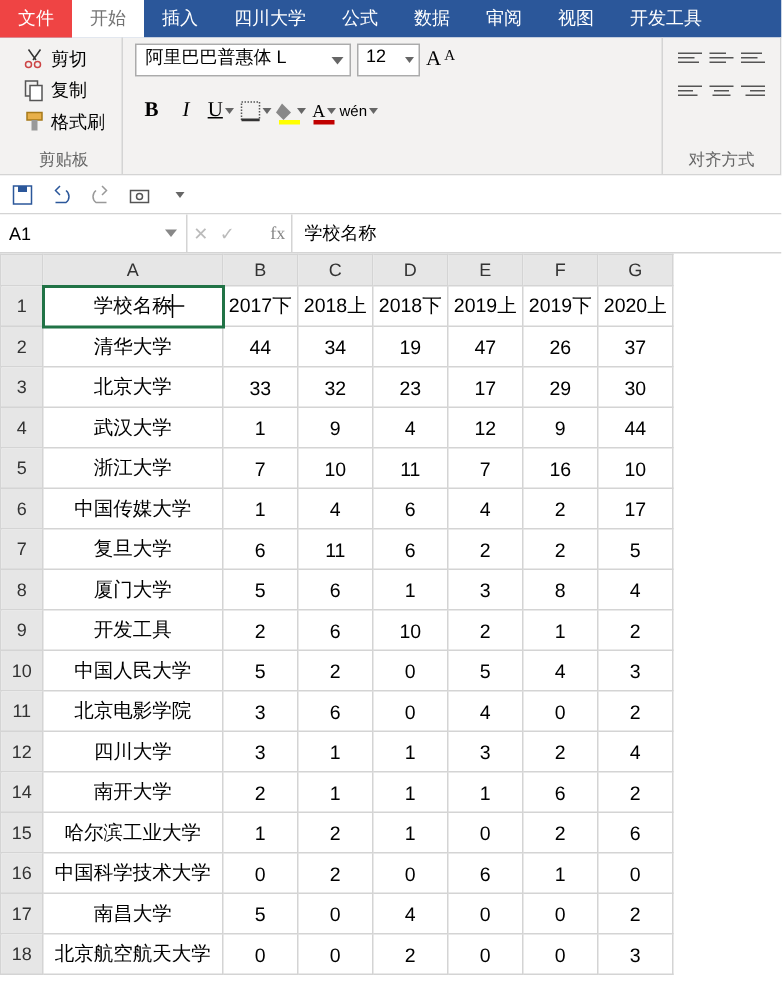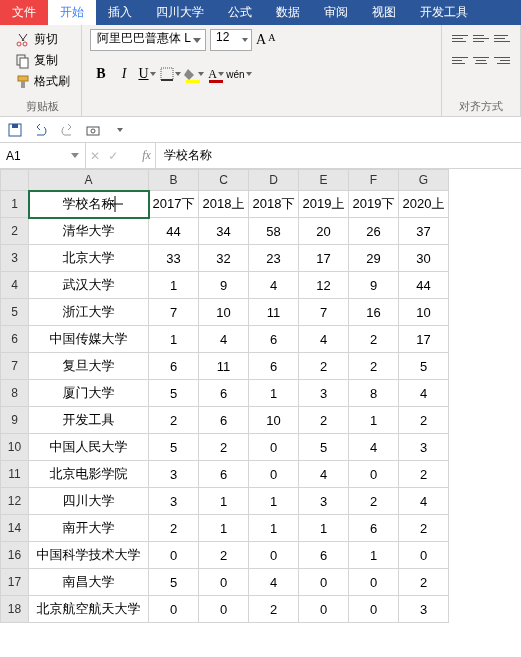--- a/index.html
+++ b/index.html
@@ -1,56 +1,56 @@
 <!DOCTYPE html>
 <html><head>
 <meta charset="utf-8">
 <style>
 *{box-sizing:border-box;margin:0;padding:0;font-family:"Microsoft YaHei",Arial,sans-serif;font-size:12px;user-select:none}
 body{background:#fff;width:521px;height:657px;overflow:hidden;position:relative}
 .ribbon-tabs{display:flex;background:#2b579a;color:#fff;height:25px;align-items:stretch}
 .ribbon-tab{padding:0 12px;display:flex;align-items:center;cursor:pointer}
 .ribbon-tab.file{background:#ef4444}
-.ribbon-tab.active{background:#fff;color:#3b82f6}
+.ribbon-tab.active{background:#fff;color:#737373}
 .ribbon{background:#f3f2f1;border-bottom:1px solid #d4d4d4;height:92px;display:flex;align-items:stretch;padding-left:4px}
 .group{display:flex;flex-direction:column;justify-content:space-between;border-right:1px solid #d4d4d4;padding:4px 8px 2px}
 .group-body{flex:1;display:flex;align-items:flex-start;gap:6px}
 .group-label{text-align:center;color:#666;font-size:11px;padding-top:2px}
 .paste-col{display:flex;flex-direction:column;align-items:center;gap:2px}
 .paste-icon{width:28px;height:32px;position:relative}
 .paste-icon::before{content:'';position:absolute;left:2px;top:4px;width:24px;height:28px;background:#fff;border:1px solid #888;border-radius:2px}
 .paste-icon::after{content:'';position:absolute;left:7px;top:0;width:14px;height:8px;background:#c19c5a;border:1px solid #8a6a2c;border-radius:2px}
-.mini-btn{display:flex;align-items:flex-end;gap:3px;padding:2px 3px;white-space:nowrap;font-size:11px}
+.mini-btn{display:flex;align-items:flex-start;gap:3px;padding:2px 3px;white-space:nowrap;font-size:11px}
 .mini-icon{width:16px;height:16px;display:inline-flex;align-items:center;justify-content:center}
 .cut svg,.copy svg,.format svg{width:16px;height:16px}
 .font-row{display:flex;gap:4px;align-items:center;margin-bottom:6px}
-.font-select{border:1px solid #ababab;background:#fff;height:22px;padding:0 18px 0 6px;position:relative;width:116px;white-space:nowrap;overflow:hidden}
+.font-select{border:1px solid #ababab;background:#fff;height:22px;padding:0 18px 0 6px;position:relative;width:144px;white-space:nowrap;overflow:hidden}
 .font-select::after{content:'';position:absolute;right:4px;top:8px;border-left:4px solid transparent;border-right:4px solid transparent;border-top:5px solid #666}
 .size-select{border:1px solid #ababab;background:#fff;height:22px;width:42px;padding:0 14px 0 5px;position:relative;text-align:left}
 .size-select::after{content:'';position:absolute;right:3px;top:8px;border-left:3px solid transparent;border-right:3px solid transparent;border-top:4px solid #666}
 .aa{display:flex;gap:2px}
 .aa span{font-family:serif}
 .fmt-row{display:flex;gap:1px;align-items:center}
 .fmt-btn{width:22px;height:22px;display:flex;align-items:center;justify-content:center;position:relative}
 .fmt-btn b{font-family:'Times New Roman',serif;font-size:14px;font-weight:bold}
 .fmt-btn i{font-family:'Times New Roman',serif;font-size:14px;font-style:italic}
 .fmt-btn .u{font-family:'Times New Roman',serif;font-size:14px;text-decoration:underline}
 .dd::after{content:'';margin-left:1px;border-left:3px solid transparent;border-right:3px solid transparent;border-top:4px solid #666}
 .color-bar{position:absolute;bottom:2px;left:4px;right:4px;height:3px}
 .align-group .group-body{flex-direction:column;gap:4px}
 .align-row{display:flex;gap:1px}
 .al{width:20px;height:18px;display:flex;flex-direction:column;justify-content:center;gap:2px;padding:2px}
 .al span{height:1px;background:#555}
 .qat{height:26px;background:#fff;border-bottom:1px solid #d4d4d4;display:flex;align-items:center;padding-left:6px;gap:8px}
 .qat-btn{width:18px;height:18px;display:flex;align-items:center;justify-content:center;color:#555}
 .cell-ref{height:26px;display:flex;align-items:center;border-bottom:1px solid #d4d4d4;background:#fff}
-.name-box{width:86px;height:100%;border-right:1px solid #d4d4d4;padding-left:6px;display:flex;align-items:center;position:relative}
+.name-box{width:125px;height:100%;border-right:1px solid #d4d4d4;padding-left:6px;display:flex;align-items:center;position:relative}
 .name-box::after{content:'';position:absolute;right:6px;top:10px;border-left:4px solid transparent;border-right:4px solid transparent;border-top:5px solid #888}
 .fx-sep{width:70px;display:flex;align-items:center;justify-content:space-around;color:#bbb;border-right:1px solid #d4d4d4;height:100%}
-.fx{font-style:italic;color:#888;font-family:serif;margin-left:16px}
+.fx{color:#888;font-family:serif;margin-left:16px}
 .formula-bar{flex:1;padding-left:8px;display:flex;align-items:center}
 .sheet{overflow:auto;position:relative}
 .grid{border-collapse:collapse;table-layout:fixed}
 .grid th,.grid td{border:1px solid #d4d4d4;height:27px;text-align:center;background:#fff;font-weight:normal;font-size:13px;overflow:hidden;white-space:nowrap}
 .grid thead th{background:#e6e6e6;height:21px;font-size:12px;color:#333}
 .grid .rh{background:#e6e6e6;width:28px;font-size:12px;color:#333}
 .grid .corner{background:#e6e6e6;width:28px}
 .grid td.cA{width:120px}
 .grid td.cO{width:50px}
 .grid .active-cell{outline:2px solid #217346;outline-offset:-1px;position:relative}
@@ -256,22 +256,22 @@
           <td class="cO">2018下</td>
           <td class="cO">2019上</td>
           <td class="cO">2019下</td>
           <td class="cO">2020上</td>
         </tr>
         <tr>
           <th class="rh">2</th>
           <td class="cA">清华大学</td>
           <td class="cO">44</td>
           <td class="cO">34</td>
-          <td class="cO">58</td>
-          <td class="cO">20</td>
+          <td class="cO">19</td>
+          <td class="cO">47</td>
           <td class="cO">26</td>
           <td class="cO">37</td>
         </tr>
         <tr>
           <th class="rh">3</th>
           <td class="cA">北京大学</td>
           <td class="cO">33</td>
           <td class="cO">32</td>
           <td class="cO">23</td>
           <td class="cO">17</td>
@@ -372,20 +372,30 @@
           <th class="rh">14</th>
           <td class="cA">南开大学</td>
           <td class="cO">2</td>
           <td class="cO">1</td>
           <td class="cO">1</td>
           <td class="cO">1</td>
           <td class="cO">6</td>
           <td class="cO">2</td>
         </tr>
         <tr>
+          <th class="rh">15</th>
+          <td class="cA">哈尔滨工业大学</td>
+          <td class="cO">1</td>
+          <td class="cO">2</td>
+          <td class="cO">1</td>
+          <td class="cO">0</td>
+          <td class="cO">2</td>
+          <td class="cO">6</td>
+        </tr>
+        <tr>
           <th class="rh">16</th>
           <td class="cA">中国科学技术大学</td>
           <td class="cO">0</td>
           <td class="cO">2</td>
           <td class="cO">0</td>
           <td class="cO">6</td>
           <td class="cO">1</td>
           <td class="cO">0</td>
         </tr>
         <tr>

